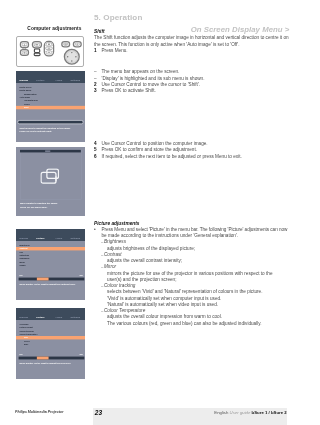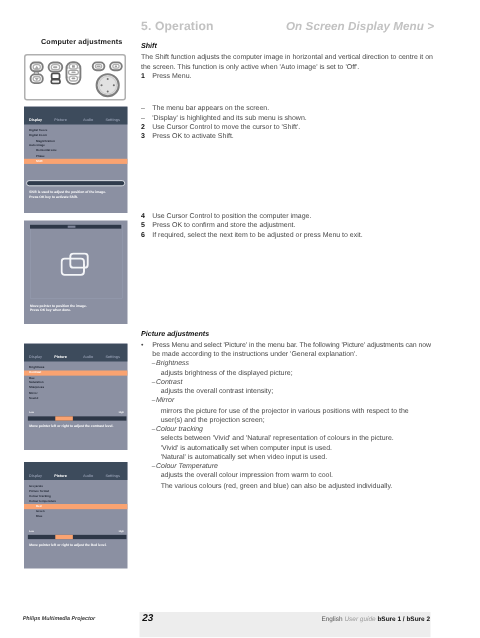--- a/index.html
+++ b/index.html
@@ -4,21 +4,21 @@
 <style>
   html,body{margin:0;padding:0;}
   body{width:300px;height:425px;background:#ffffff;
        font-family:"Liberation Sans",sans-serif;position:relative;overflow:hidden;
        -webkit-font-smoothing:antialiased;}
   .page{position:absolute;left:0;top:0;width:300px;height:425px;}
 
   
   .runhead{position:absolute;top:13.2px;font-size:8.1px;color:#c2c2c2;letter-spacing:.1px;}
   .runhead-l{left:94px;font-weight:bold;}
-  .runhead-r{right:10.6px;font-weight:bold;font-style:italic;font-size:7.75px;letter-spacing:0.05px;}
+  .runhead-r{right:10.6px;font-weight:bold;font-style:italic;font-size:7.75px;letter-spacing:0.05px;margin-top:12px;}
 
   
   .col{position:absolute;left:94px;width:200px;color:#4a4a4a;font-size:4.68px;line-height:6.25px;}
   .h3{font-weight:bold;font-style:italic;font-size:4.75px;color:#111;}
   .row{position:relative;padding-left:7.5px;}
   .row > .mk{position:absolute;left:0;top:0;}
   .mk.num{font-weight:bold;color:#111;}
   .ind1{padding-left:7.5px;}
   .sub{position:relative;padding-left:10px;}
   .sub > .mk{position:absolute;left:7.1px;top:0;font-size:4.2px;}

